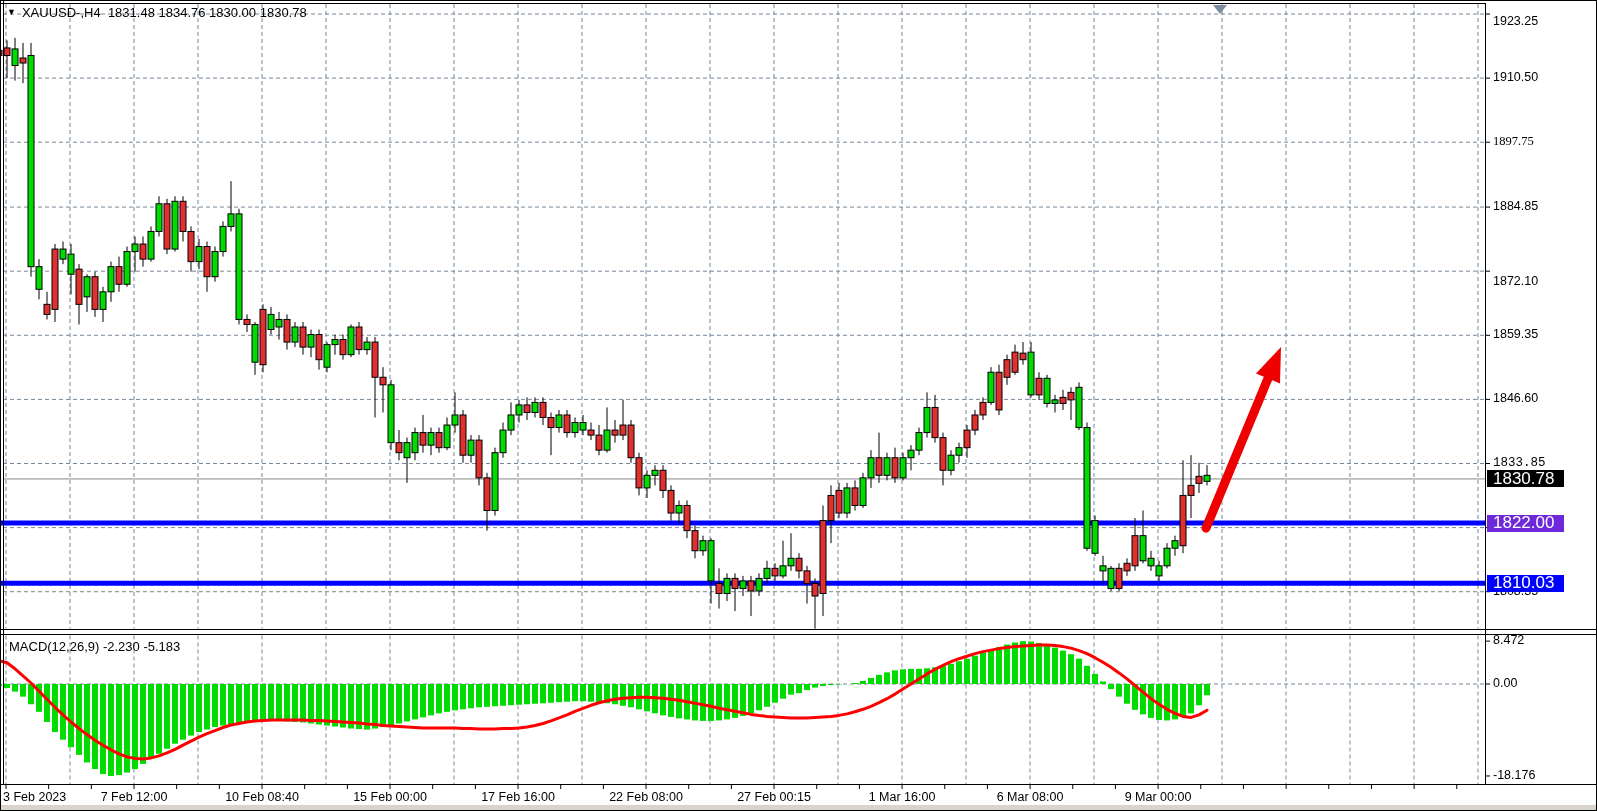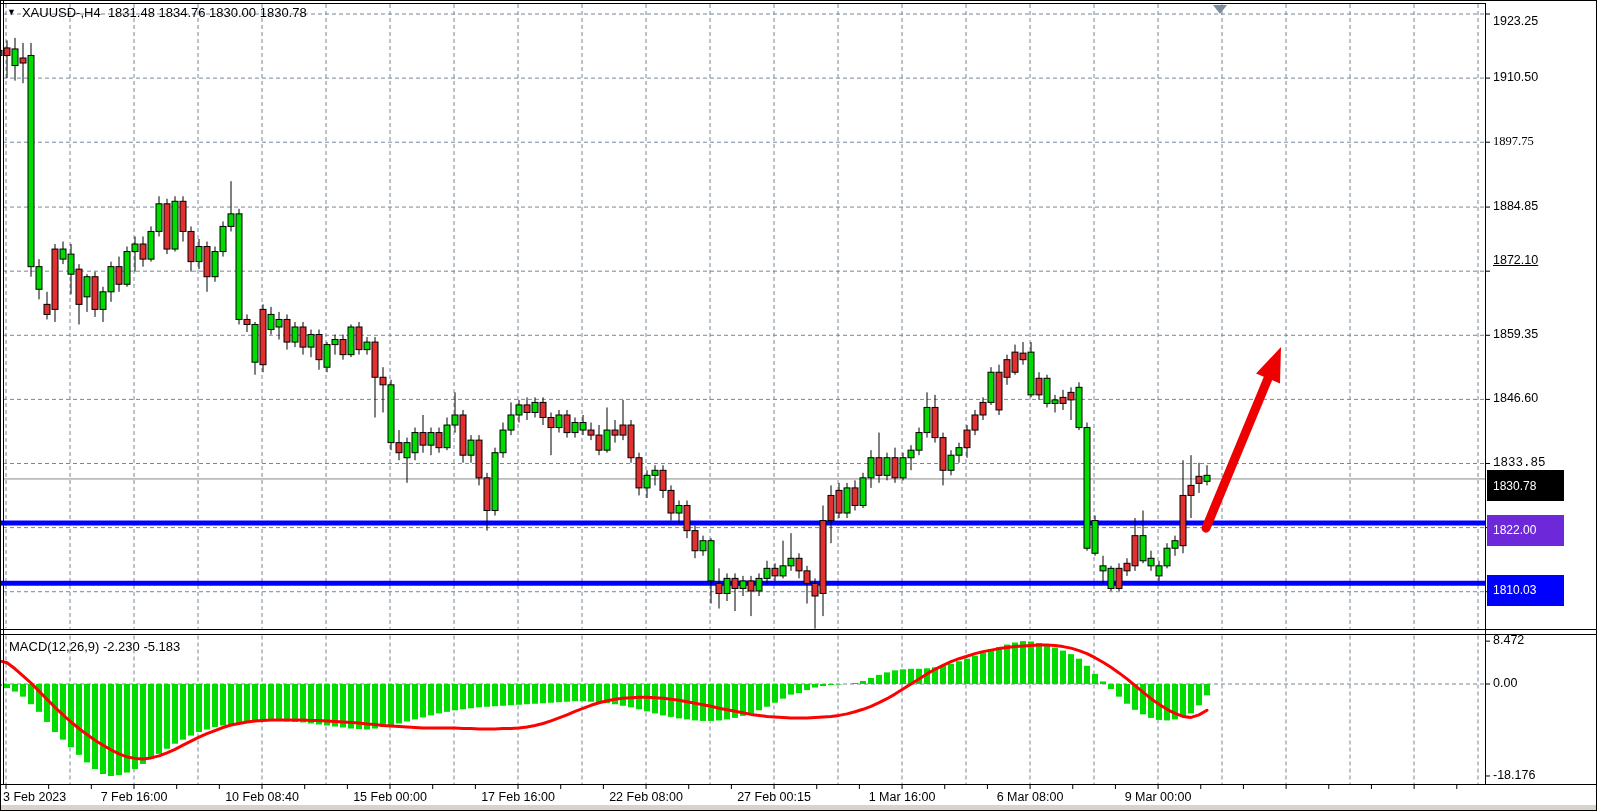--- a/index.html
+++ b/index.html
@@ -17,22 +17,22 @@
   .macd-title{position:absolute;left:8px;top:638px;font-size:13px;color:#000;white-space:pre;}
   .price-label{
     position:absolute;left:1492px;font-size:12.5px;color:#000;white-space:nowrap;
   }
   .time-label{
     position:absolute;top:789px;font-size:12.5px;color:#000;white-space:nowrap;
     transform:translateX(-50%);
   }
   .time-label.first{transform:none;}
   .axis-box{
-    position:absolute;left:1486px;width:77px;height:31px;
-    font-size:12px;color:#fff;display:flex;align-items:center;
+    position:absolute;left:1486px;width:77px;height:17px;
+    font-size:17px;color:#fff;display:flex;align-items:center;
     padding-left:6px;box-sizing:border-box;
   }
   .scroll-strip{position:absolute;left:0;bottom:0;width:1597px;height:5px;background:#d8d4cc;}
 </style>
 </head>
 <body>
 
 <div class="terminal">
 
   <svg id="chart-svg" width="1597" height="811">
@@ -618,32 +618,32 @@
     <span>XAUUSD-,H4  1831.48 1834.76 1830.00 1830.78</span>
   </div>
 
   <div class="macd-title">MACD(12,26,9) -2.230 -5.183</div>
 
   <div id="price-axis">
       <div class="price-label" style="top: 13px;">1923.25</div>
       <div class="price-label" style="top: 69.107px;">1910.50</div>
       <div class="price-label" style="top: 133.214px; font-family: Liberation Serif, serif;">1897.75</div>
       <div class="price-label" style="top: 198.075px;">1884.85</div>
-      <div class="price-label" style="top: 252px; text-decoration: underline;">1872.10</div>
+      <div class="price-label" style="top: 273px;">1872.10</div>
       <div class="price-label" style="top: 326.289px;">1859.35</div>
       <div class="price-label" style="top: 390.396px;">1846.60</div>
       <div class="price-label" style="top: 454.503px; font-family: Liberation Mono, monospace;">1833.85</div>
       <div class="price-label" style="top: 582.717px;">1808.35</div>
       <div class="price-label" style="top: 632.132px;">8.472</div>
       <div class="price-label" style="top: 675px;">0.00</div>
       <div class="price-label" style="top: 766.971px;">-18.176</div>
     </div>
   <div id="time-axis">
       <div class="time-label first" style="left: 2px;">3 Feb 2023</div>
-      <div class="time-label" style="left: 133px;">7 Feb 16:00</div>
+      <div class="time-label" style="left: 133px;">7 Feb 12:00</div>
       <div class="time-label" style="left: 261px;">10 Feb 08:40</div>
       <div class="time-label" style="left: 389px;">15 Feb 00:00</div>
       <div class="time-label" style="left: 517px;">17 Feb 16:00</div>
       <div class="time-label" style="left: 645px;">22 Feb 08:00</div>
       <div class="time-label" style="left: 773px;">27 Feb 00:15</div>
       <div class="time-label" style="left: 901px;">1 Mar 16:00</div>
       <div class="time-label" style="left: 1029px;">6 Mar 08:00</div>
       <div class="time-label" style="left: 1157px;">9 Mar 00:00</div>
     </div>
   <div id="axis-boxes">

